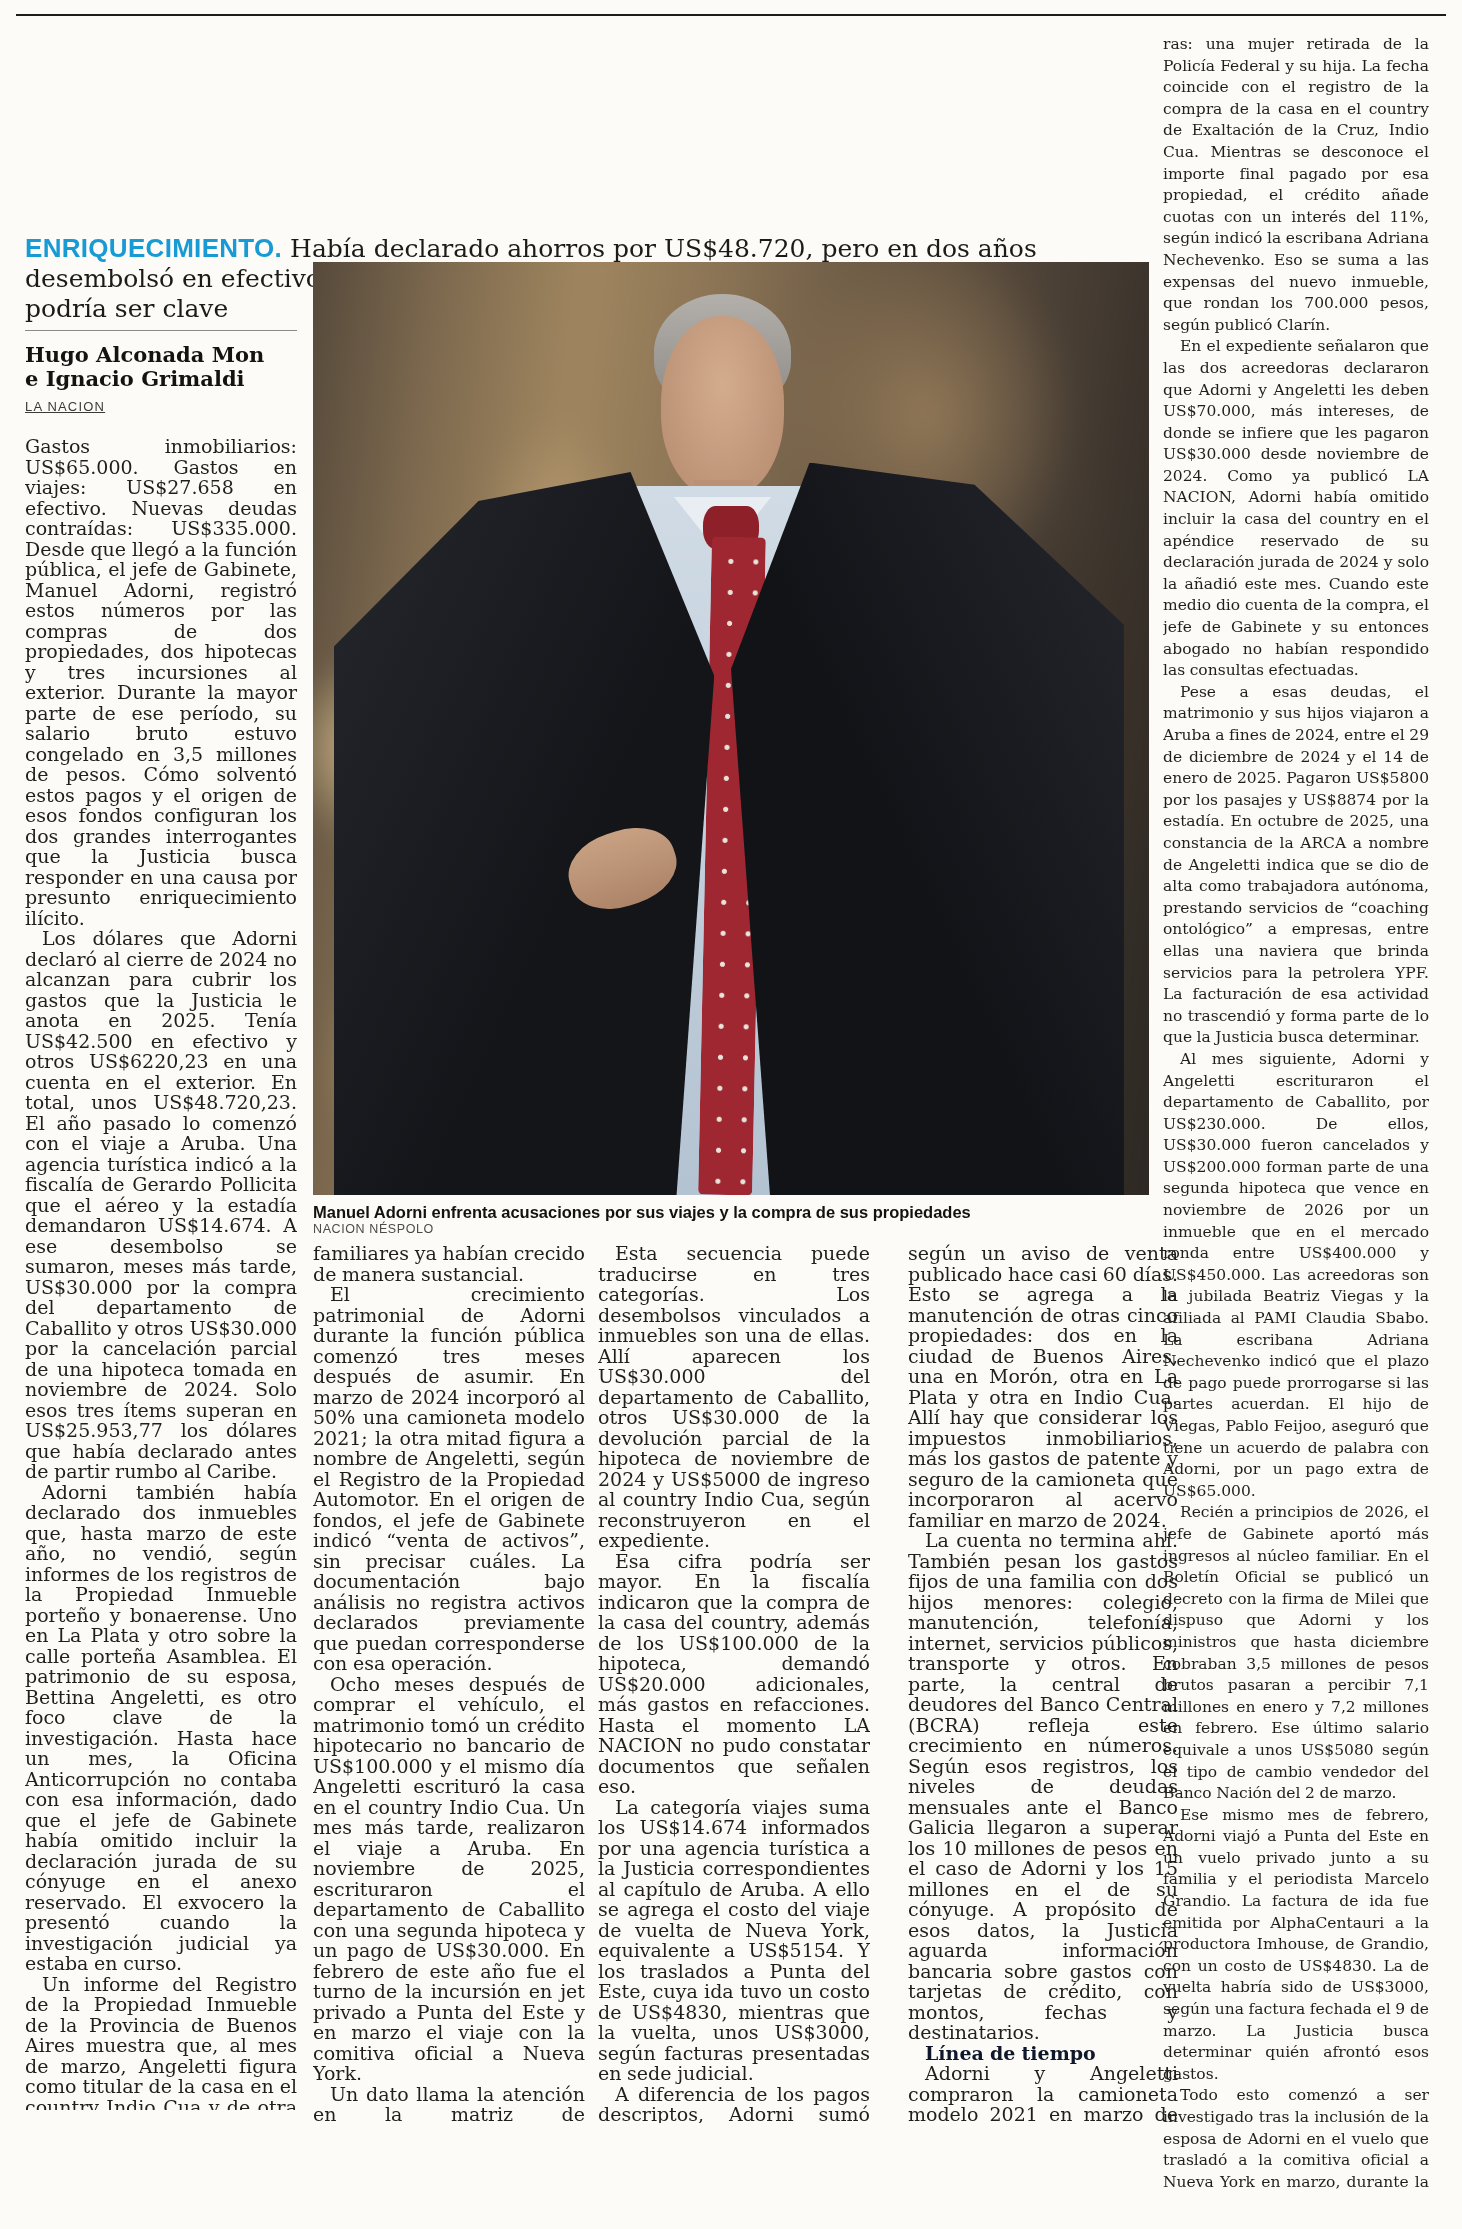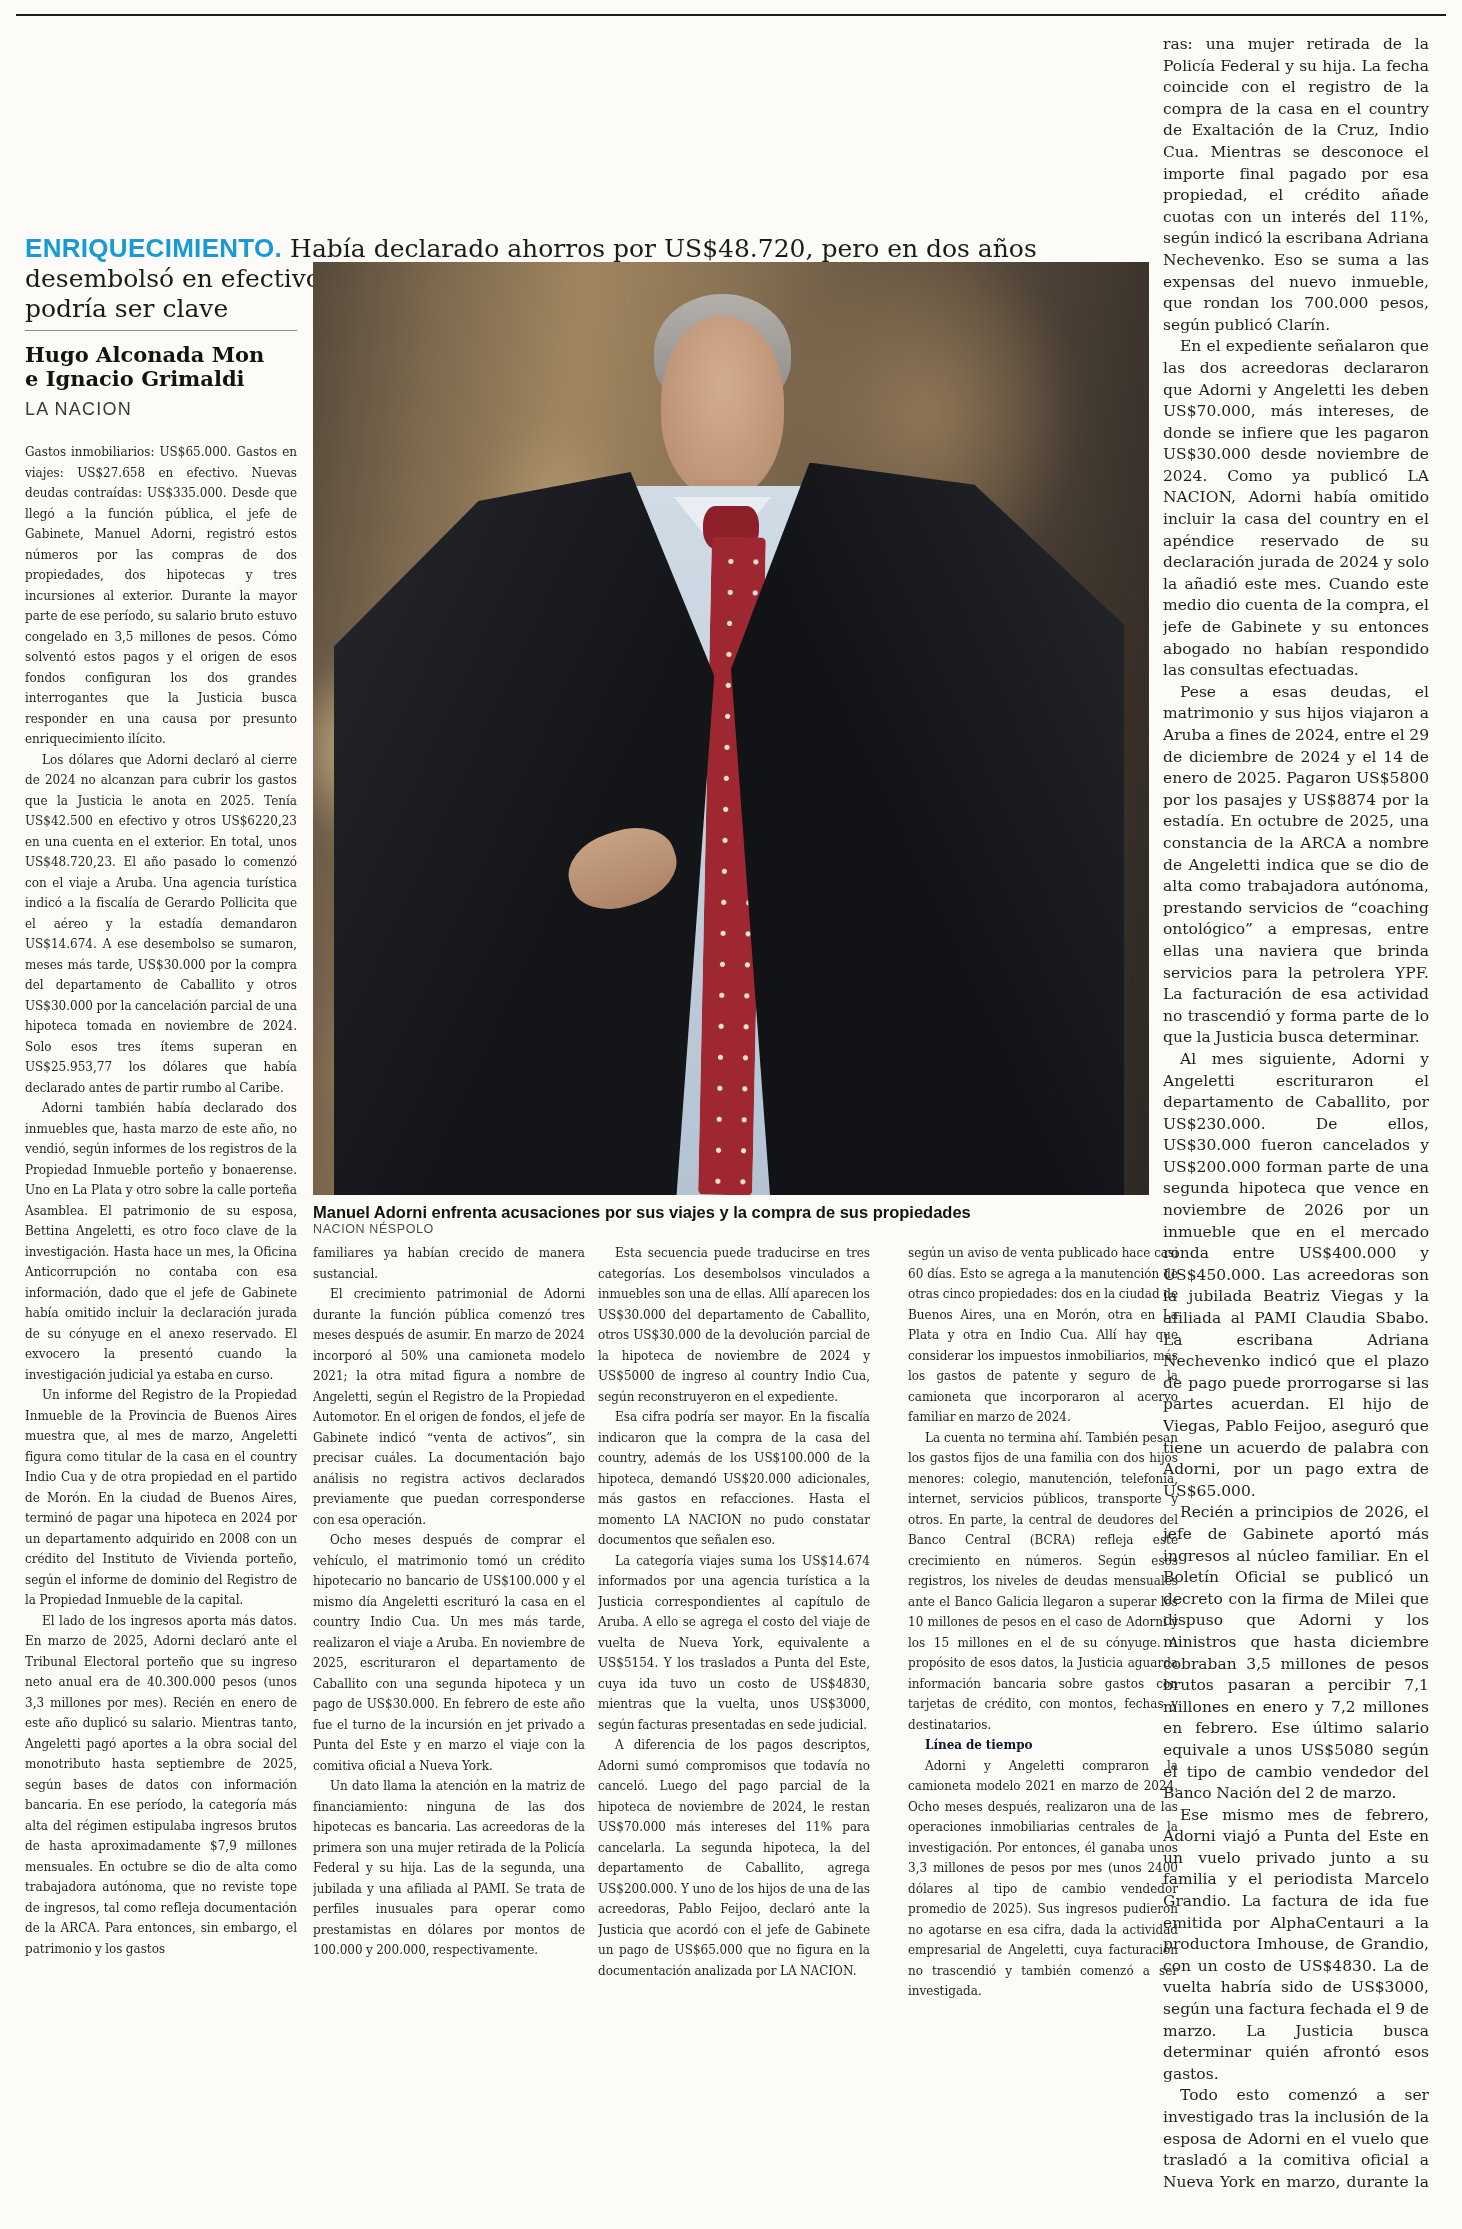--- a/index.html
+++ b/index.html
@@ -8,23 +8,23 @@
   .toprule{position:absolute;top:14px;left:16px;right:16px;height:2px;background:#1e1c1a;}
   .headline{position:absolute;left:25px;top:34px;width:1075px;
             font-size:64px;line-height:1.23;letter-spacing:-1px;color:#2c1a0e;}
   .kicker{position:absolute;left:25px;top:233px;width:1090px;
           font-size:25px;line-height:30px;color:#1c1b19;}
   .kicker .klabel{font-family:"Liberation Sans", sans-serif;font-weight:bold;
           font-size:26px;letter-spacing:.3px;color:#189ad5;}
   .colA{position:absolute;left:25px;top:330px;width:272px;height:1780px;overflow:hidden;}
   .byline-rule{border-top:1px solid #8a8a86;margin:0 0 12px 0;}
   .byline-name{font-size:21px;line-height:24px;font-weight:bold;color:#141312;}
-  .byline-outlet{font-family:"Liberation Sans", sans-serif;font-size:18px;letter-spacing:1.2px;
-          color:#3a3a38;margin-top:8px;margin-bottom:22px;}
-  p.bp{margin:0;font-size:12px;line-height:20.5px;text-align:justify;text-indent:17px;
+  .byline-outlet{font-family:"Liberation Sans", sans-serif;font-size:13px;letter-spacing:1.2px;
+          color:#3a3a38;margin-top:8px;margin-bottom:22px;text-decoration:underline;}
+  p.bp{margin:0;font-size:19px;line-height:20.5px;text-align:justify;text-indent:17px;
        hyphens:auto;-webkit-hyphens:auto;word-spacing:-0.4px;}
   p.noind{text-indent:0;}
   .photo{position:absolute;left:313px;top:262px;width:836px;height:933px;overflow:hidden;background:#6b5a45;}
   .ph-bg{position:absolute;left:-25px;top:-25px;right:-25px;bottom:-25px;filter:blur(13px);
      background:
       radial-gradient(ellipse 170px 220px at 16% 84%, rgba(233,205,146,.95) 0%, rgba(233,205,146,0) 62%),
       radial-gradient(ellipse 120px 160px at 8% 52%, rgba(217,193,144,.85) 0%, rgba(217,193,144,0) 60%),
       radial-gradient(ellipse 150px 280px at 88% 48%, rgba(58,48,38,.9) 0%, rgba(58,48,38,0) 70%),
       radial-gradient(ellipse 220px 260px at 72% 18%, rgba(156,128,92,.8) 0%, rgba(156,128,92,0) 70%),
       radial-gradient(ellipse 120px 180px at 30% 30%, rgba(190,160,118,.6) 0%, rgba(190,160,118,0) 65%),

